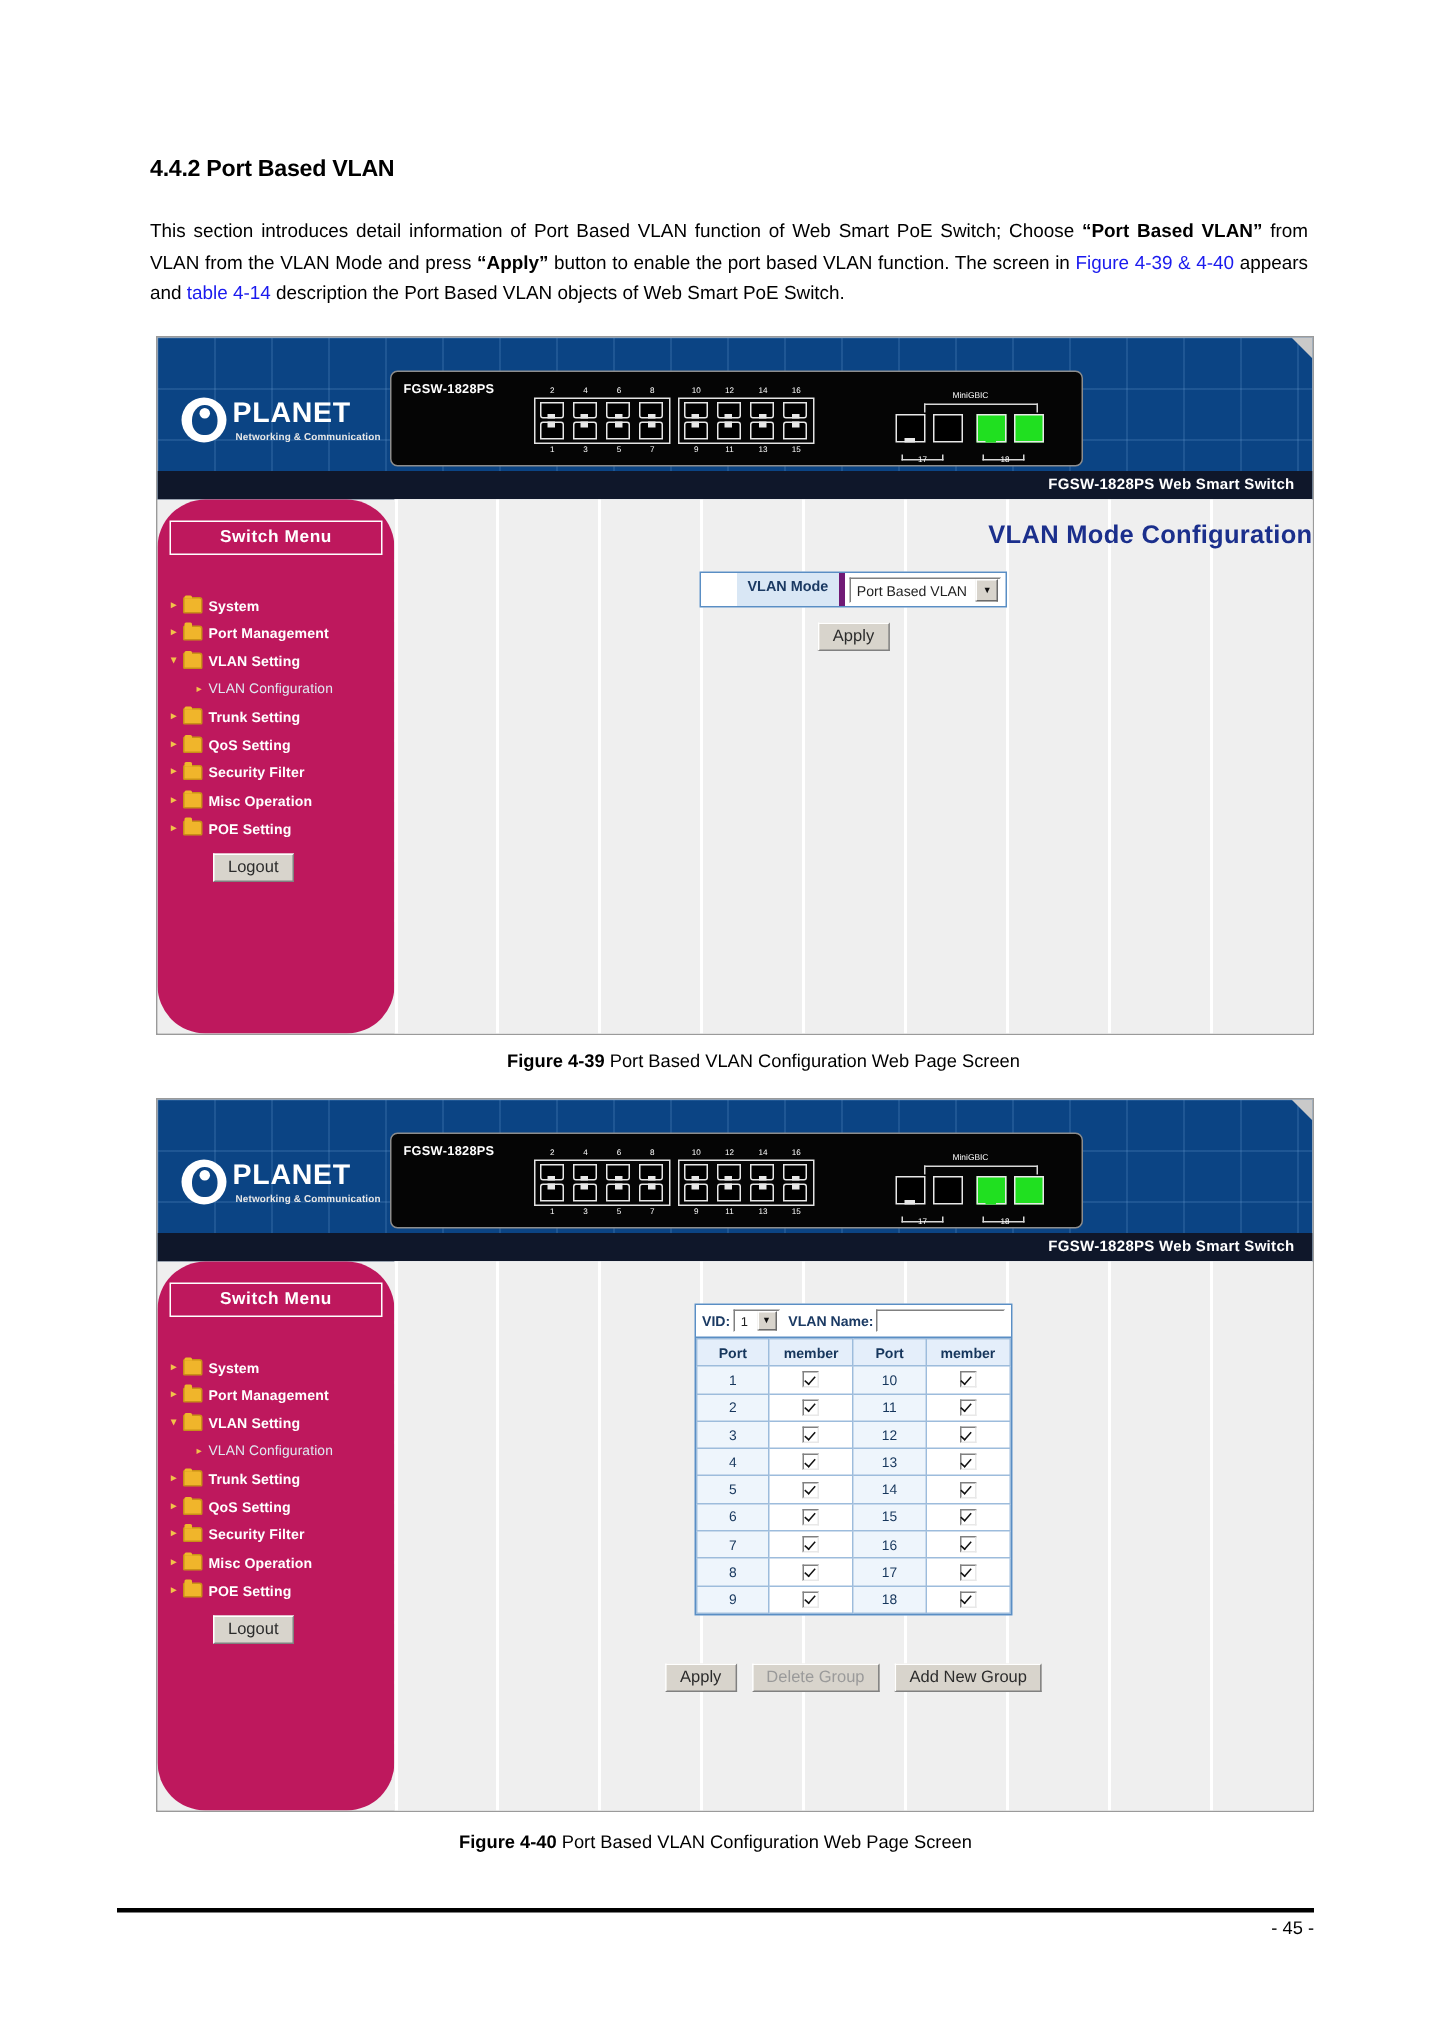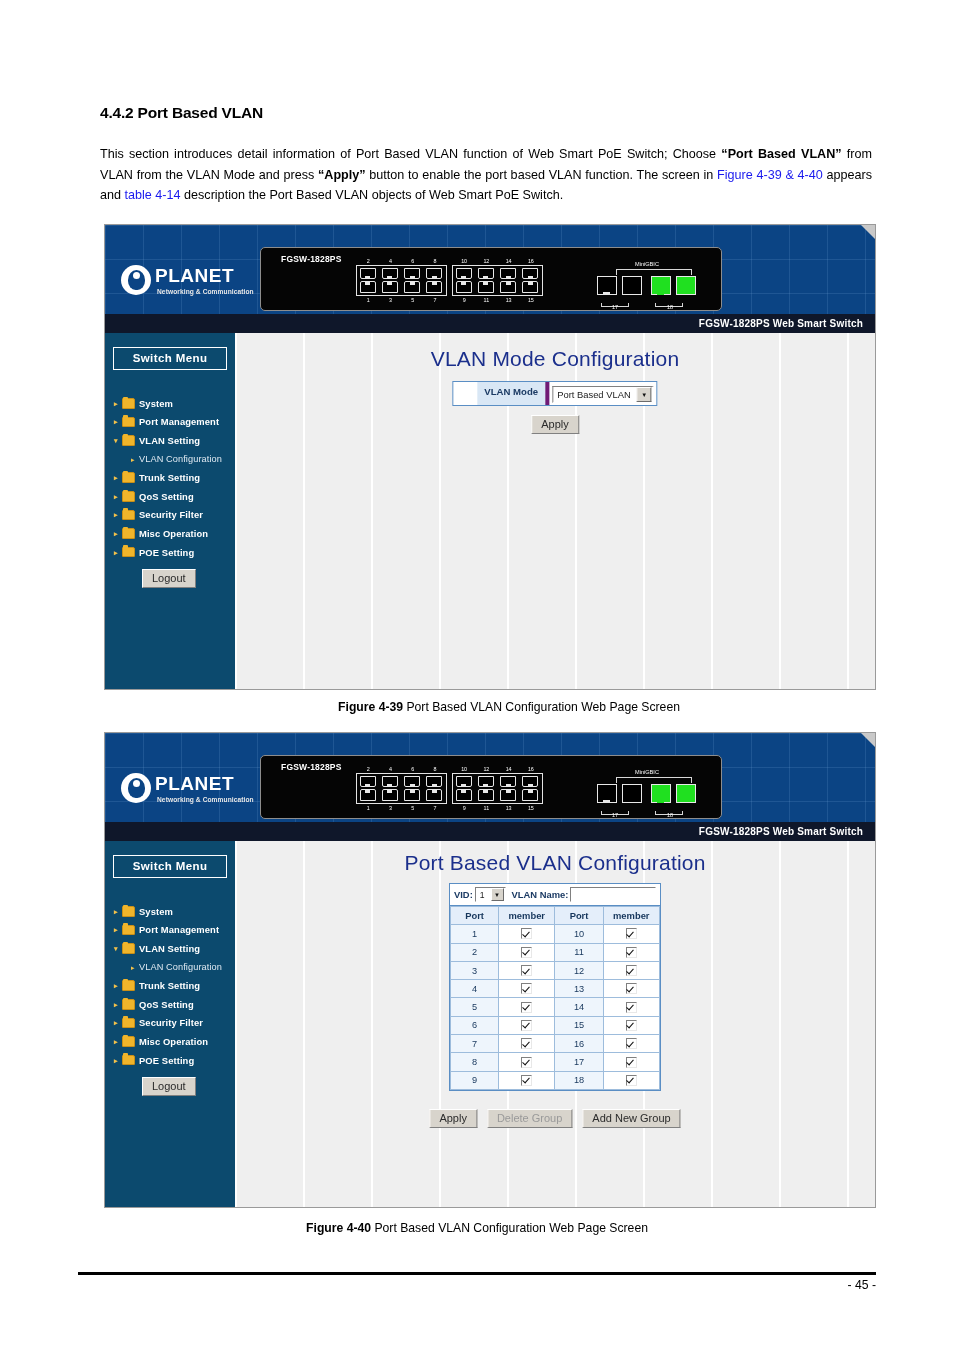--- a/index.html
+++ b/index.html
@@ -143,21 +143,20 @@
     border: 1px solid #8d8d8d;
     border-radius: 5px;
   }
   .panel-model {
     position: absolute;
     left: 8px; top: 6px;
     font-size: 8.5px;
     font-weight: bold;
     color: #ffffff;
     letter-spacing: 0.2px;
-    margin-left: 12px;
   }
   .port-block {
     position: absolute;
     top: 17px;
     border: 1px solid #e4e4e4;
     height: 29px;
     display: flex;
   }
   #pb-1 { left: 95px; width: 89px; }
   #pb-2 { left: 191px; width: 89px; }
@@ -282,24 +281,25 @@
   
   .app {
     position: relative;
     display: flex;
     background: #efefef;
   }
   #shot-1 .app { height: 356px; }
   #shot-2 .app { height: 366px; }
 
   .sidebar {
-    width: 130px;
-    background: #0c4a6e;
+    width: 158px;
+    background: #be185d;
     flex: none;
     position: relative;
+    border-radius: 32px;
   }
   .menu-title {
     margin: 14px 8px 0 8px;
     border: 1.5px solid #ffffff;
     color: #ffffff;
     text-align: center;
     font-size: 11.5px;
     font-weight: bold;
     padding: 4px 0 5px 0;
     letter-spacing: 0.4px;
@@ -371,24 +371,24 @@
     position: relative;
     background:
       repeating-linear-gradient(to right, #ffffff 0 2px, #efefef 2px 68px),
       repeating-linear-gradient(to bottom, #ffffff 0 2px, #efefef 2px 40px);
     background-color: #efefef;
   }
 
   .page-title {
     position: absolute;
     width: 100%;
-    text-align: center;
+    text-align: right;
     top: 14px;
-    font-size: 21px;
-    font-weight: normal;
+    font-size: 17px;
+    font-weight: bold;
     color: #1b2f8c;
     letter-spacing: 0.2px;
   }
   #shot-2 .page-title { top: 10px; }
 
   
   .mode-box {
     position: absolute;
     left: 50%;
     transform: translateX(-50%);
@@ -443,21 +443,21 @@
     left: 50%;
     transform: translateX(-50%);
     top: 81px;
   }
 
   
   .vlan-panel {
     position: absolute;
     left: 50%;
     transform: translateX(-50%);
-    top: 42px;
+    top: 28px;
     width: 212px;
     border: 1px solid #5a8ec4;
     background: #ffffff;
     box-sizing: border-box;
   }
   .vid-row {
     display: flex;
     align-items: center;
     padding: 3px 4px;
     border-bottom: 1px solid #5a8ec4;
@@ -878,21 +878,20 @@
               <span class="folder"></span>
               <span>POE Setting</span>
             </div>
           <div class="logout-wrap">
             <span class="btn">Logout</span>
           </div>
         </div>
       </div>
 
       <div class="content">
-        <div class="page-title">Port Based VLAN Configuration</div>
 
         <div class="vlan-panel">
           <div class="vid-row">
             <span class="lbl">VID:</span>
             <span class="sel small">
               <span class="selval">1</span>
               <span class="caret">▼</span>
             </span>
             <span class="lbl second">VLAN Name:</span>
             <span class="txt-input"></span>

